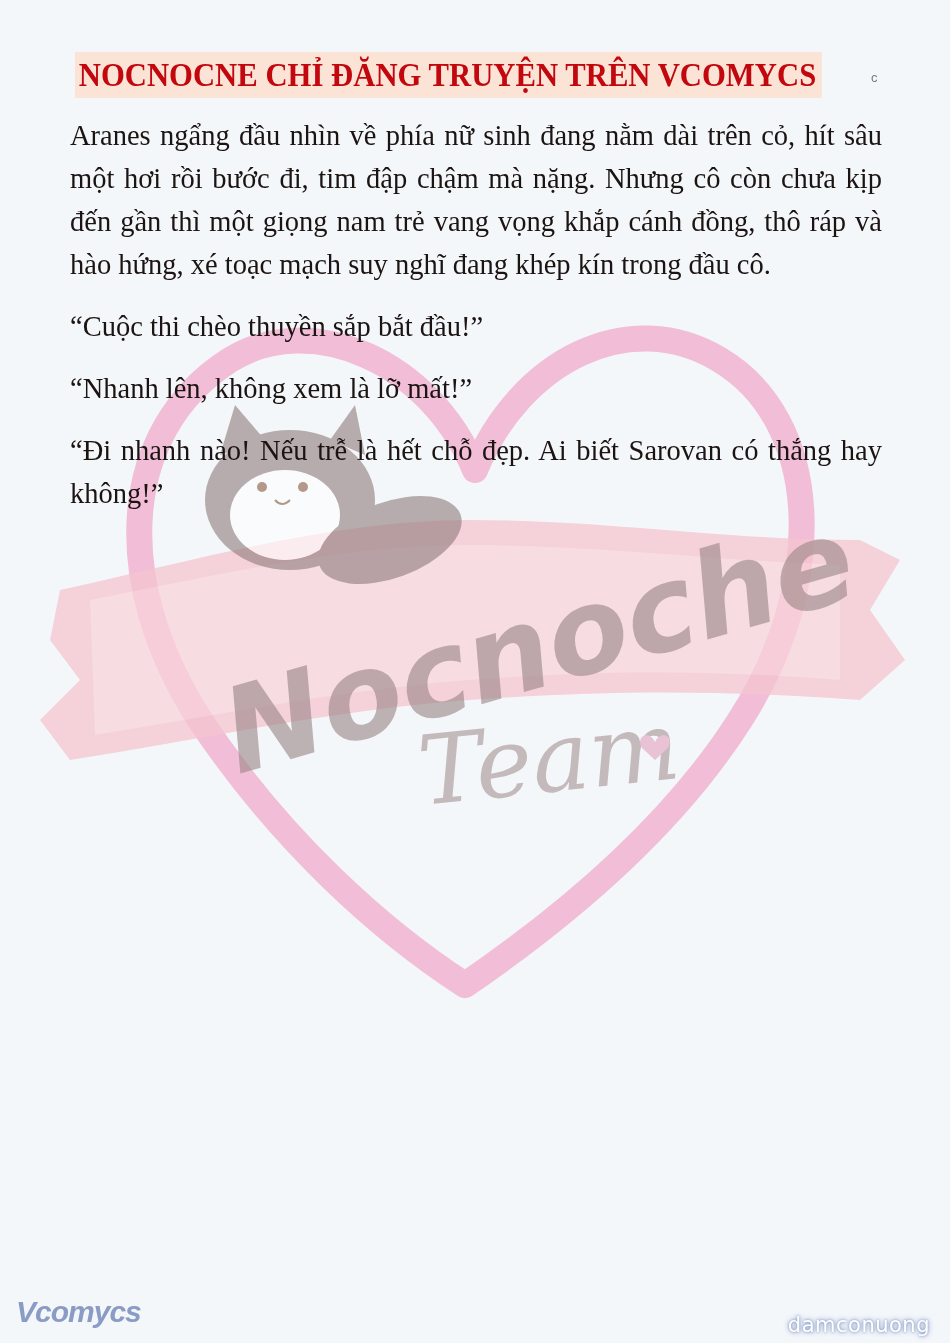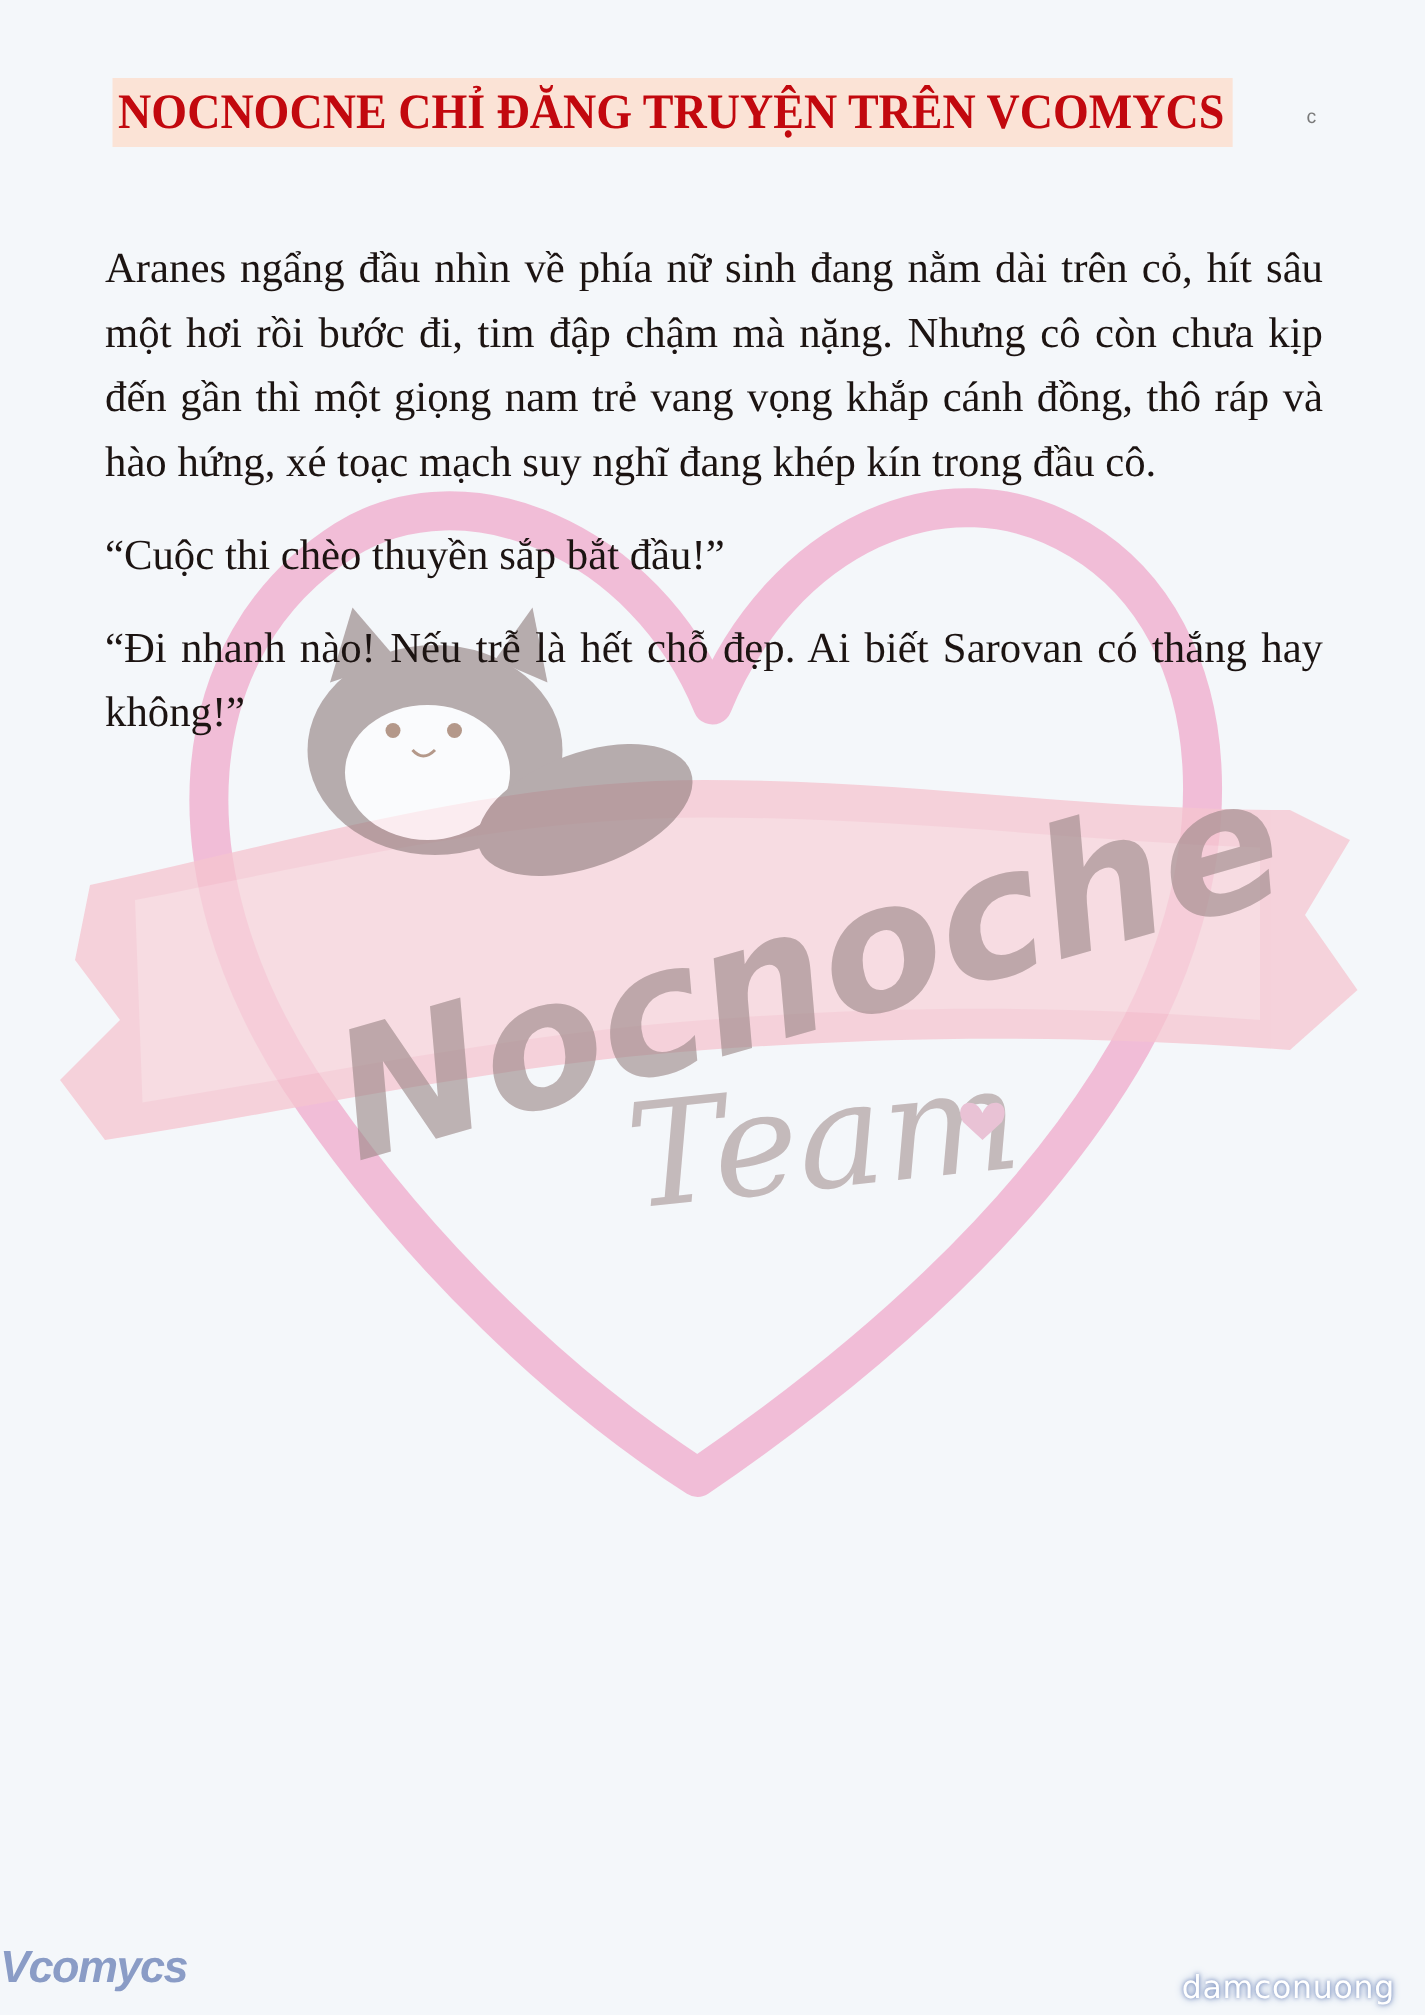--- a/index.html
+++ b/index.html
@@ -52,32 +52,31 @@
     color: #7a7a7a;
     font-size: 13px;
   }
   .content {
     position: absolute;
     top: 114px;
     left: 70px;
     width: 812px;
     z-index: 2;
     color: #1c1412;
-    margin-top: 44px;
   }
   .para {
     margin: 0 0 19px 0;
     font-size: 28.5px;
     line-height: 43px;
     text-align: justify;
     text-align-last: left;
   }
   .logo-vcomycs {
     position: absolute;
-    left: 0;
+    left: 16px;
     top: 1295px;
     font-family: "Liberation Sans", sans-serif;
     font-style: italic;
     font-weight: bold;
     font-size: 30px;
     color: #8a9cc6;
     letter-spacing: -1px;
     z-index: 2;
   }
   .logo-damconuong {
@@ -135,20 +134,21 @@
 </svg>
 
 <div class="title-bar">
   <span class="title-text">NOCNOCNE CHỈ ĐĂNG TRUYỆN TRÊN VCOMYCS</span>
   <span class="title-mark">c</span>
 </div>
 
 <main class="content">
   <p class="para">Aranes ngẩng đầu nhìn về phía nữ sinh đang nằm dài trên cỏ, hít sâu một hơi rồi bước đi, tim đập chậm mà nặng. Nhưng cô còn chưa kịp đến gần thì một giọng nam trẻ vang vọng khắp cánh đồng, thô ráp và hào hứng, xé toạc mạch suy nghĩ đang khép kín trong đầu cô.</p>
   <p class="para">“Cuộc thi chèo thuyền sắp bắt đầu!”</p>
+  <p class="para">“Nhanh lên, không xem là lỡ mất!”</p>
   <p class="para">“Đi nhanh nào! Nếu trễ là hết chỗ đẹp. Ai biết Sarovan có thắng hay không!”</p>
 </main>
 
 <div class="logo-vcomycs">
   <span>Vcomycs</span>
 </div>
 
 <div class="logo-damconuong">damconuong</div>
 
 </body></html>

